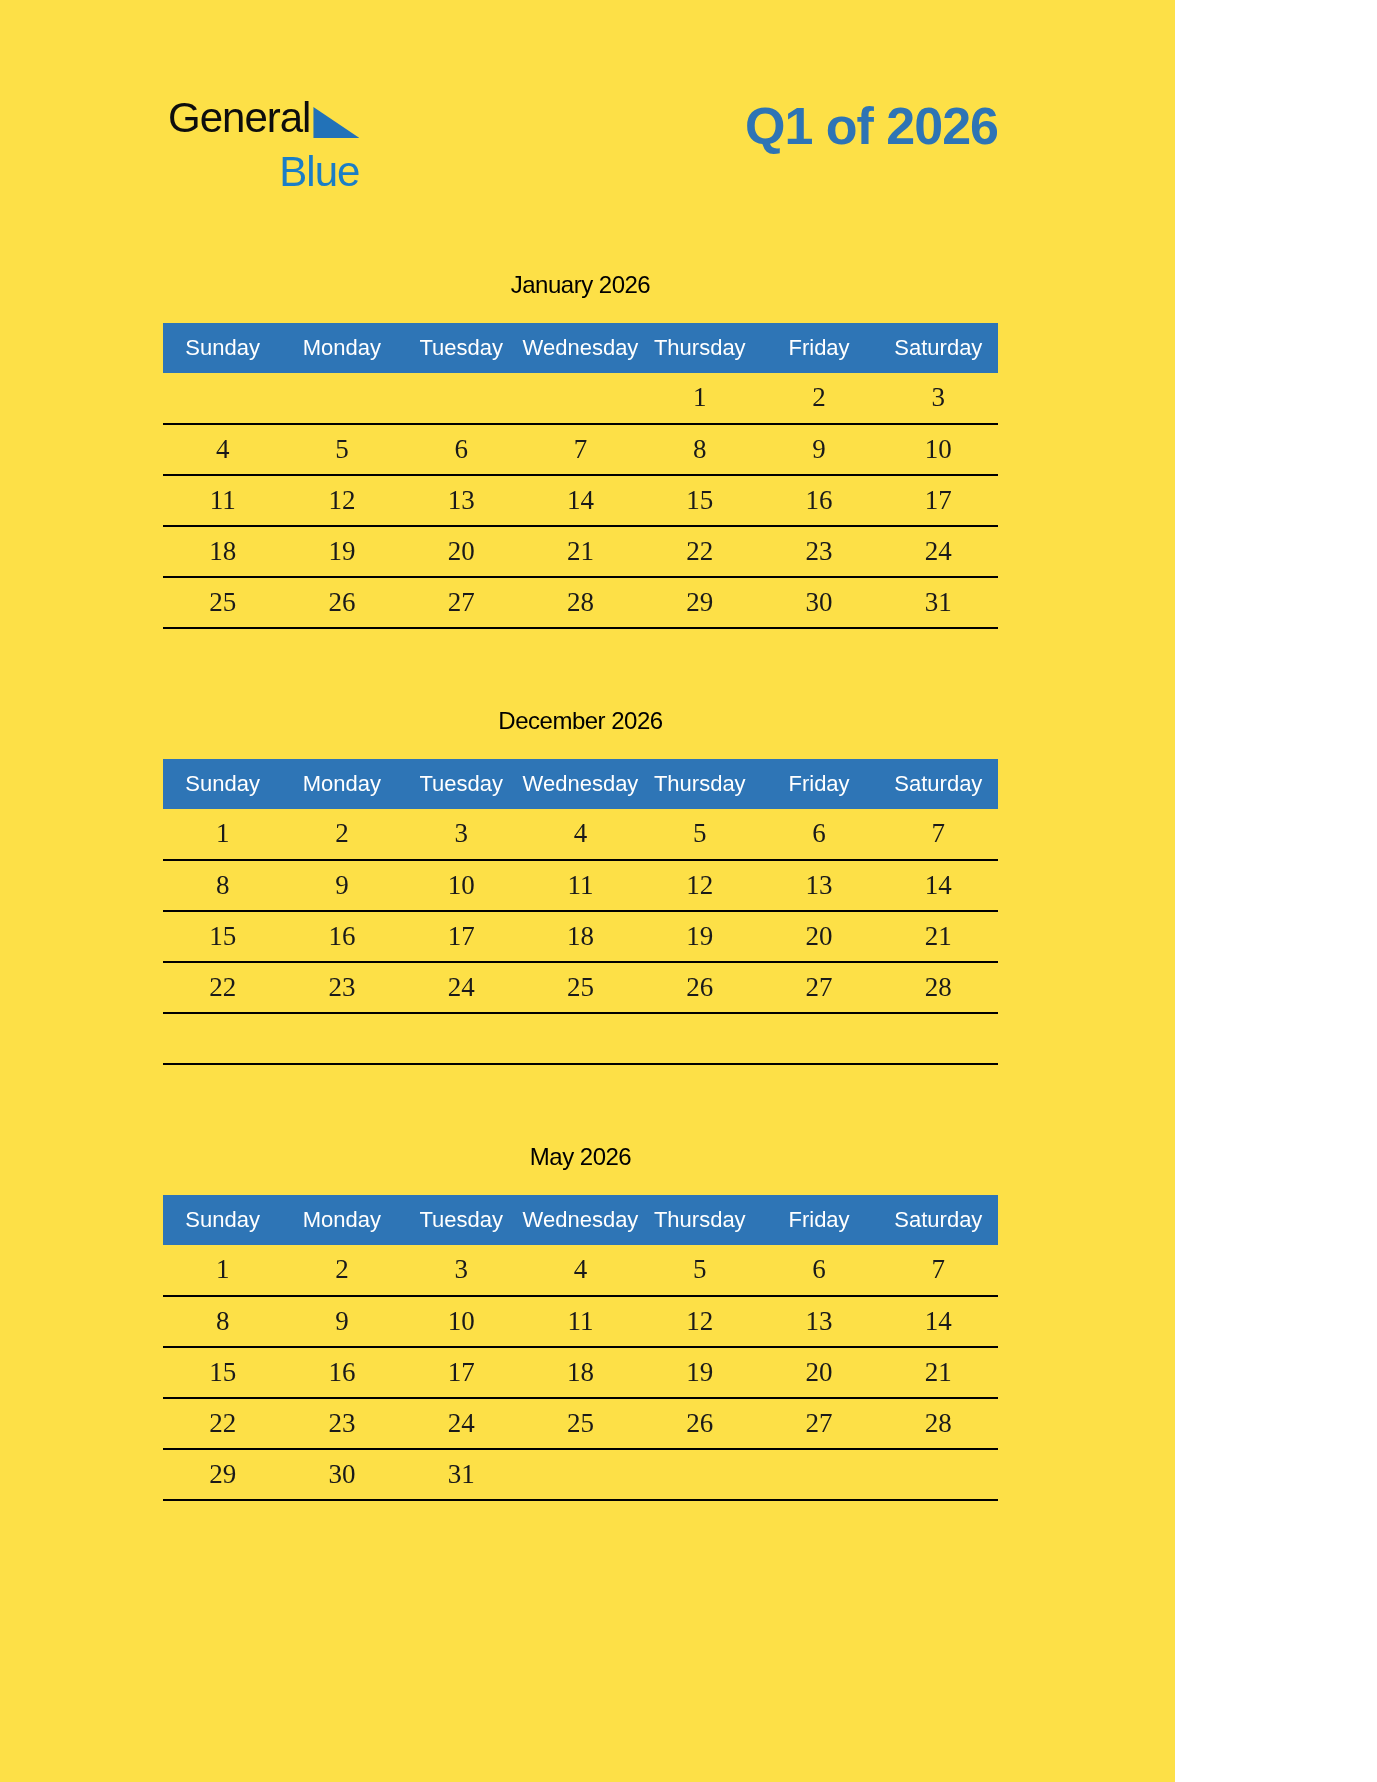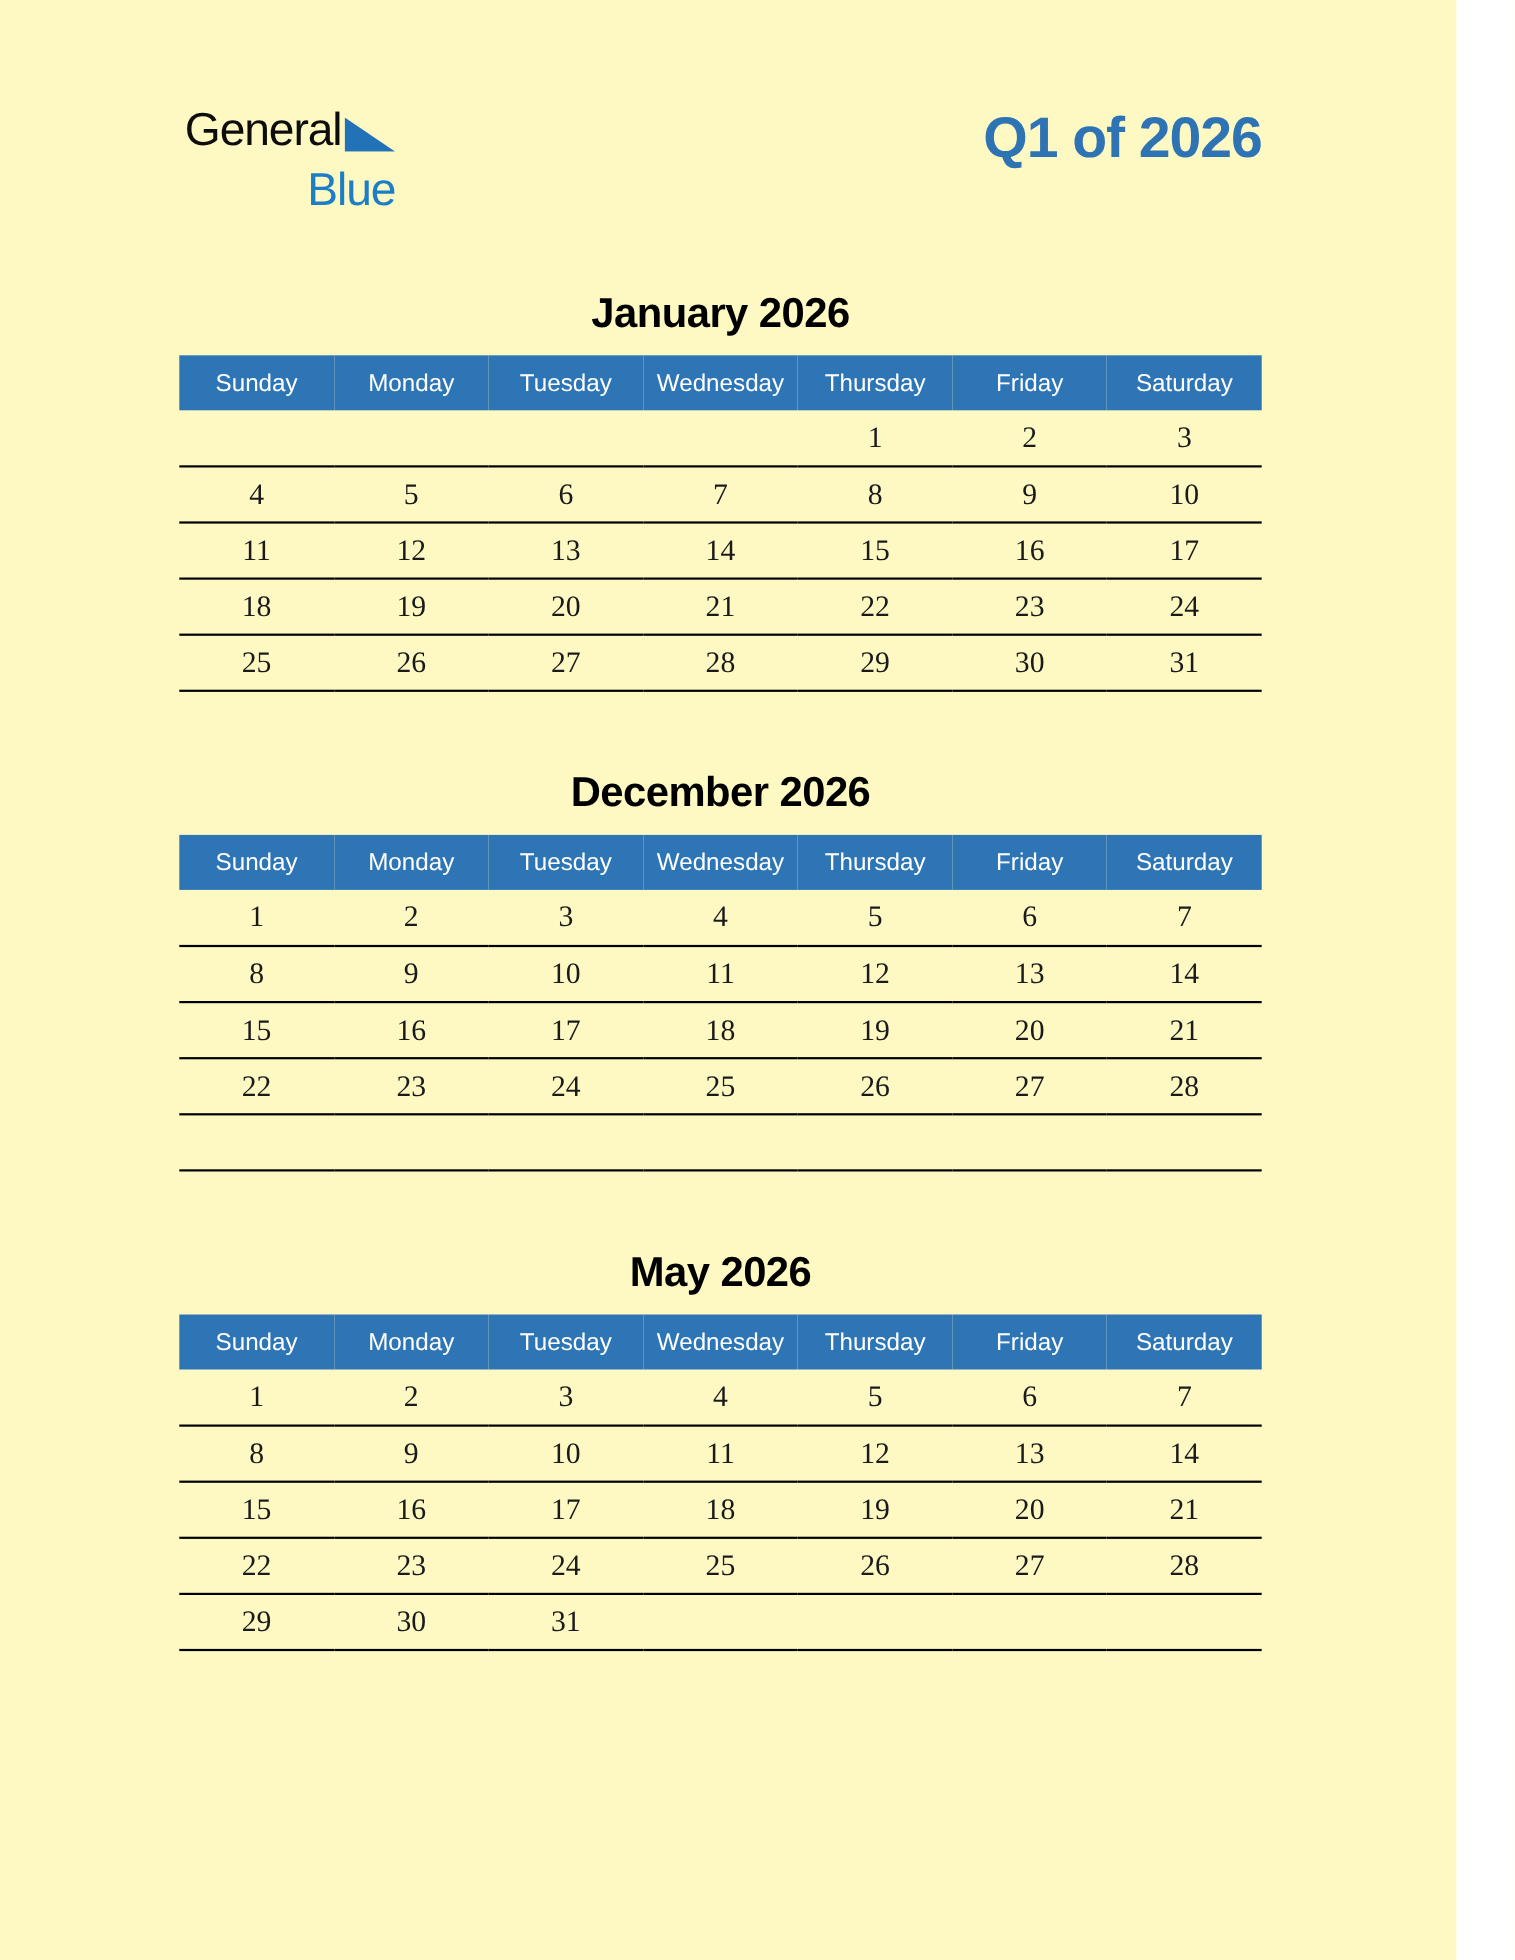--- a/index.html
+++ b/index.html
@@ -6,23 +6,23 @@
     --bar-color: #2E75B6;
     --title-color: #2E74B5;
     --logo-blue: #1B7EC6;
     --triangle-color: #2272B8;
     --date-color: #1A1A1A;
   }
   * { box-sizing: border-box; }
   html, body { margin: 0; padding: 0; background: #ffffff; }
   .page {
     position: relative;
-    width: 1324px;
+    width: 1175px;
     height: 1782px;
-    background: #fef9c3;
+    background: #fde047;
     font-family: "Liberation Sans", sans-serif;
     overflow: hidden;
   }
   .header {
     display: flex;
     justify-content: space-between;
     align-items: flex-start;
     padding: 98px 177px 0 168px;
   }
   
@@ -57,22 +57,22 @@
     font-weight: bold;
     color: var(--title-color);
     line-height: 1.1;
     text-align: right;
     letter-spacing: -1px;
   }
   
   .month { margin: 72px 177px 0 163px; }
   .month.first { margin-top: 73px; }
   .month-title {
-    font-size: 38px;
-    font-weight: 700;
+    font-size: 24px;
+    font-weight: 400;
     letter-spacing: -0.5px;
     color: #000000;
     text-align: center;
     margin: 0 0 18px 0;
     line-height: 40px;
   }
   table.cal {
     width: 100%;
     border-collapse: collapse;
     table-layout: fixed;

